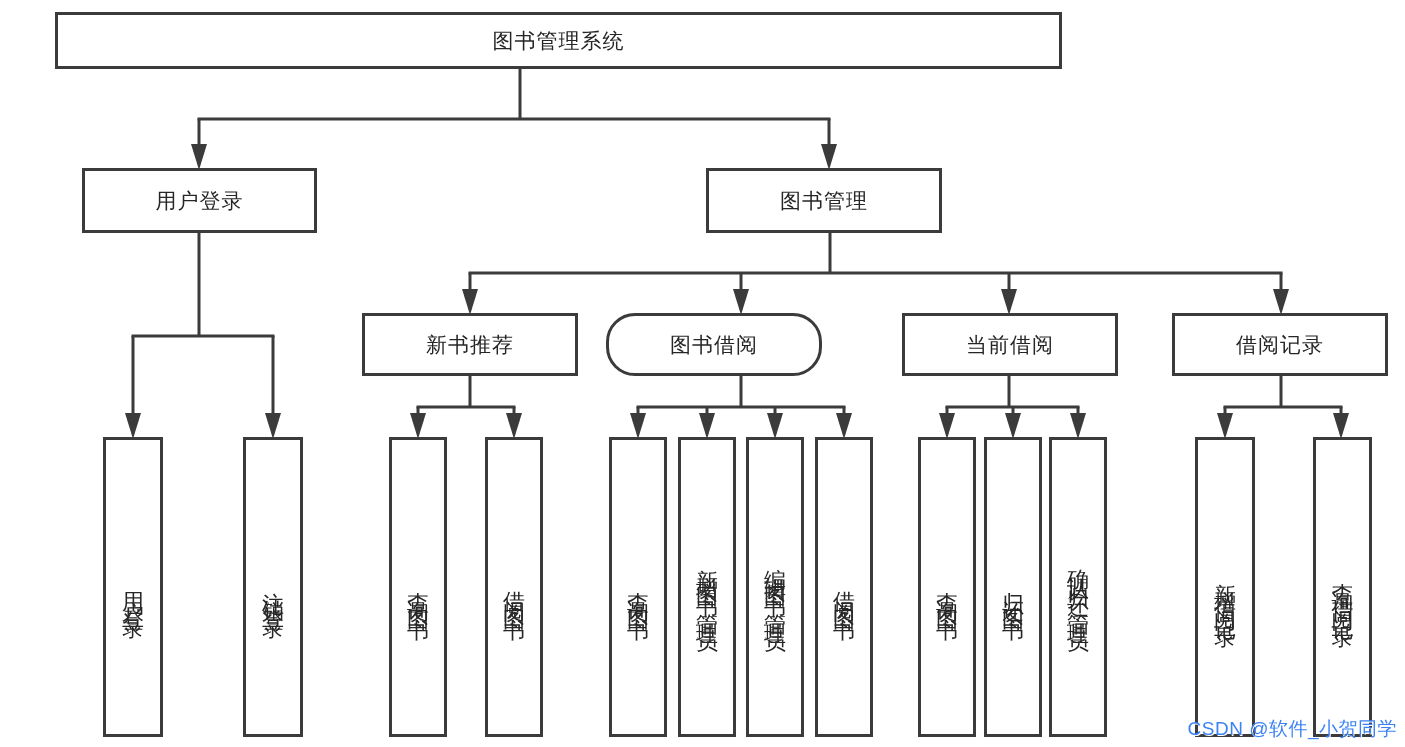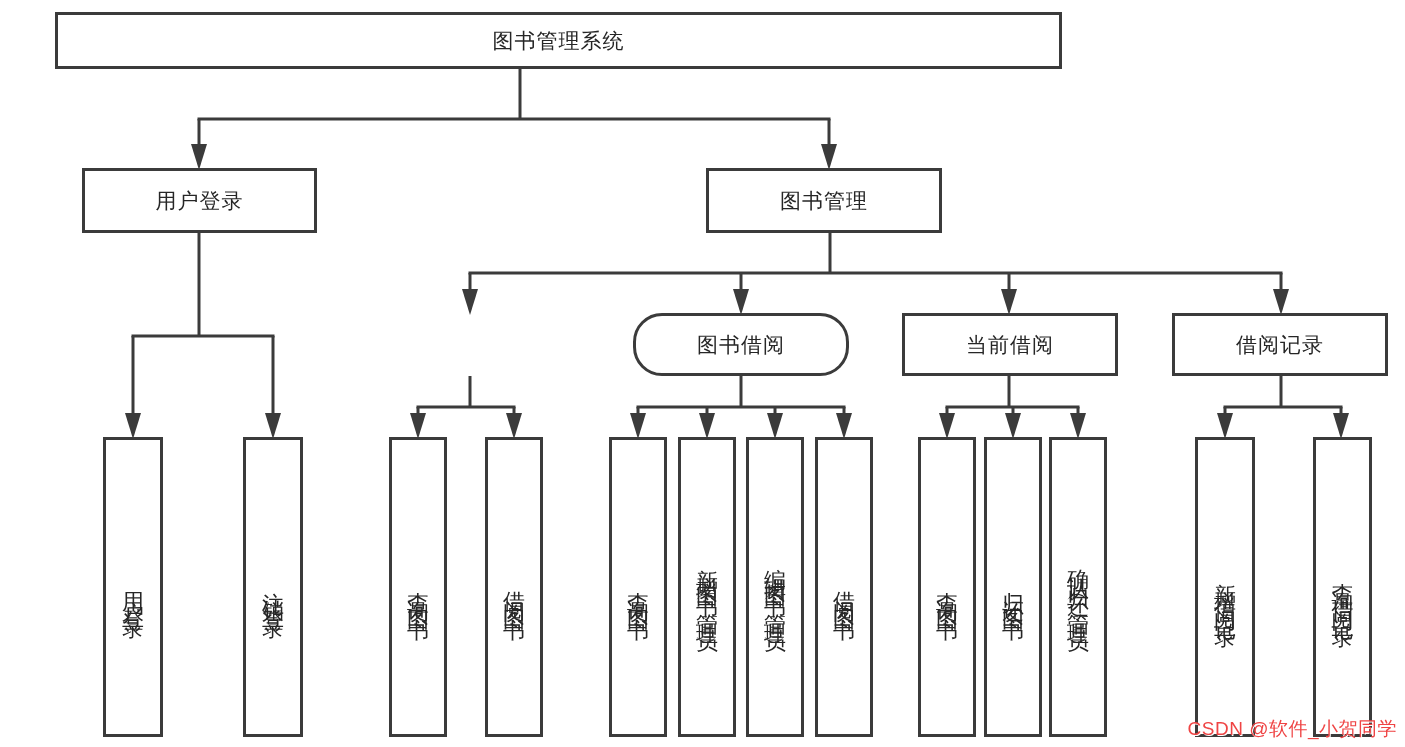--- a/index.html
+++ b/index.html
@@ -26,21 +26,21 @@
     align-items: center;
     justify-content: center;
     color: #262626;
   }
   .node-h { font-size: 21px; letter-spacing: 1px; }
   .node-root   { left: 16px;   top: 12px;  width: 1007px; height: 57px; margin-left: 39px; }
   .node-l2-a   { left: 82px;   top: 168px; width: 235px;  height: 65px; }
   .node-l2-b   { left: 706px;  top: 168px; width: 236px;  height: 65px; }
   .node-l3     { top: 313px; width: 216px; height: 63px; }
   .node-l3-a   { left: 362px; }
-  .node-l3-b   { left: 633px; border-radius: 29px; }
+  .node-l3-b   { left: 606px; border-radius: 29px; }
   .node-l3-c   { left: 902px; text-align: right; }
   .node-l3-d   { left: 1172px; }
   .leaf {
     top: 437px;
     height: 300px;
     width: 58px;
   }
   .leaf .vtext {
     writing-mode: vertical-lr;
     text-orientation: mixed;
@@ -60,21 +60,21 @@
   .leaf-9  { left: 918px; }
   .leaf-10 { left: 984px; }
   .leaf-11 { left: 1049px; }
   .leaf-12 { left: 1195px; width: 60px; }
   .leaf-13 { left: 1313px; width: 59px; }
   .watermark {
     position: absolute;
     right: 8px;
     bottom: 5px;
     font-size: 19px;
-    color: #ef4444;
+    color: #3b82f6;
     letter-spacing: 0.5px;
     text-shadow: 1px 1px 0 #ffffff;
     white-space: nowrap;
   }
 </style>
 </head>
 <body>
 
 <div class="canvas">
 
@@ -155,20 +155,23 @@
     <span>图书管理系统</span>
   </div>
 
   <div class="node node-h node-l2-a">
     <span>用户登录</span>
   </div>
   <div class="node node-h node-l2-b">
     <span>图书管理</span>
   </div>
 
+  <div class="node node-h node-l3 node-l3-a">
+    <span>新书推荐</span>
+  </div>
   <div class="node node-h node-l3 node-l3-b">
     <span>图书借阅</span>
   </div>
   <div class="node node-h node-l3 node-l3-c">
     <span>当前借阅</span>
   </div>
   <div class="node node-h node-l3 node-l3-d">
     <span>借阅记录</span>
   </div>
 

